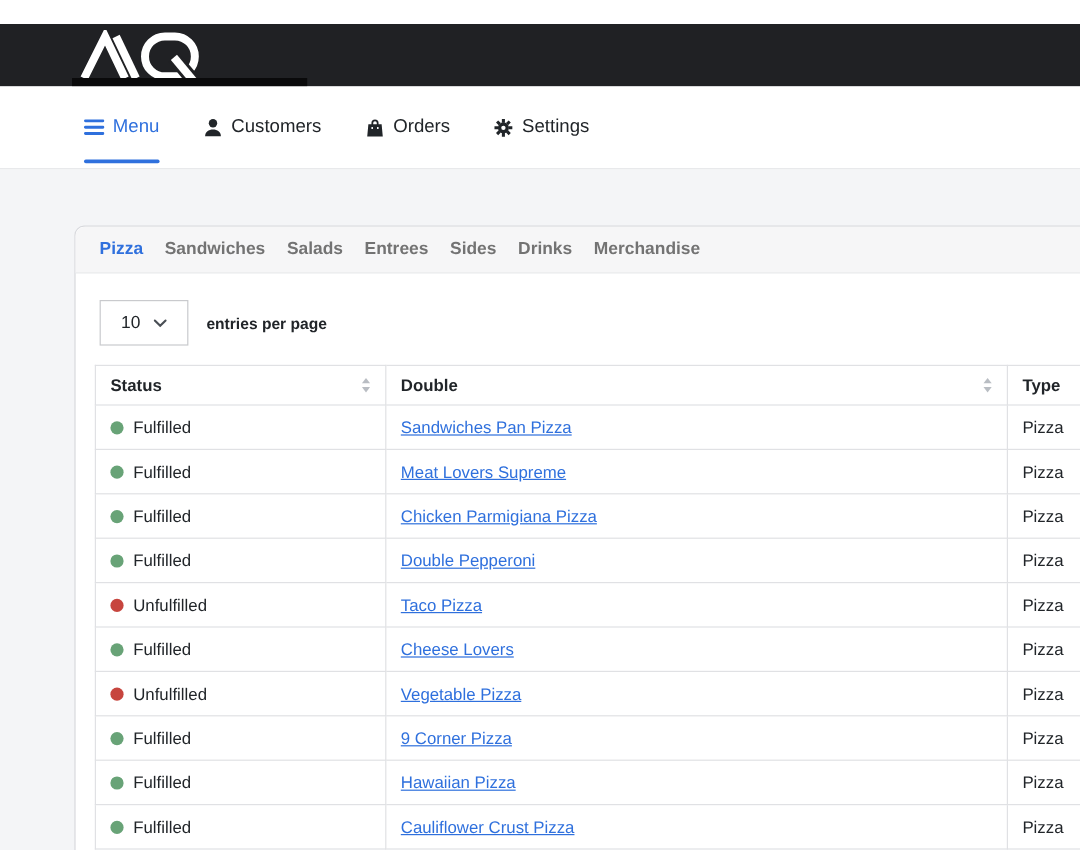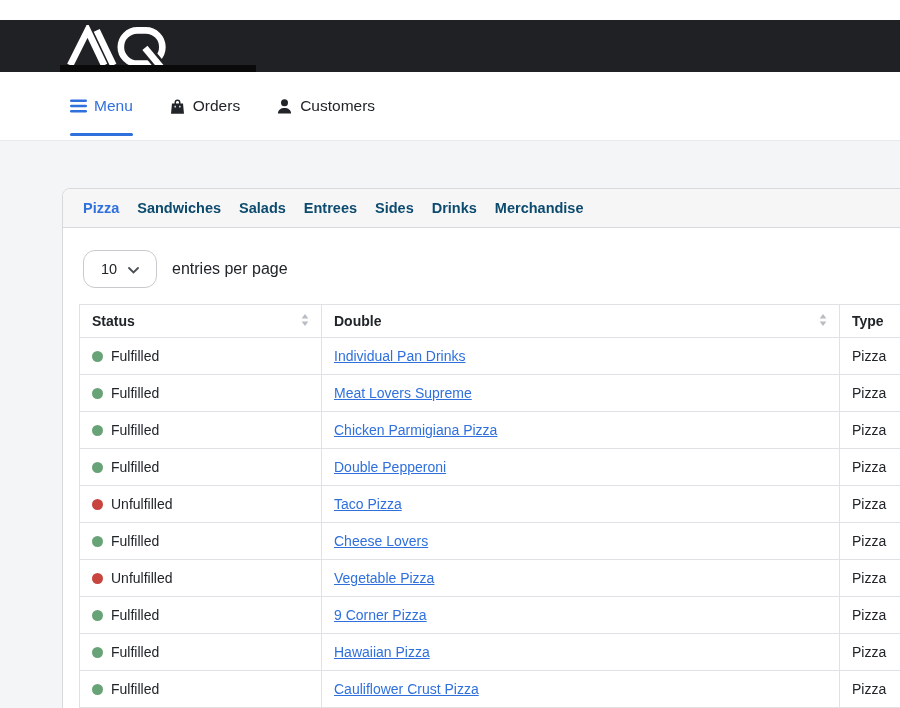--- a/index.html
+++ b/index.html
@@ -19,35 +19,35 @@
   .nav-item .nav-icon{display:flex;align-items:center;}
   .nav-item.active{color:var(--accent,#2f70dd);}
   .nav-item.active::after{content:"";position:absolute;left:0;right:0;bottom:4px;height:3px;
             background:var(--accent,#2f70dd);border-radius:2px;}
 
   
   .content{position:absolute;top:168px;left:62px;width:1000px;}
   .card{background:#fff;border:1px solid #d8d9dd;border-radius:8px;}
   .card-header{background:#f6f6f7;border-bottom:1px solid #d8d9dd;border-radius:8px 8px 0 0;
                padding:11px 20px;display:flex;gap:18px;}
-  .tab{font-weight:700;font-size:14.5px;color:#0c4a6e;cursor:pointer;white-space:nowrap;}
+  .tab{font-weight:700;font-size:14.5px;color:#737373;cursor:pointer;white-space:nowrap;}
   .tab.active{color:var(--accent,#2f70dd);}
   .card-body{padding:20px 16px 26px 16px;}
 
   .pagesize-row{display:flex;align-items:center;gap:15px;margin:2px 0 16px 4px;}
-  .select{width:72px;height:36px;border:1px solid #c9cacd;border-radius:12px;background:#fff;
+  .select{width:72px;height:36px;border:1px solid #c9cacd;border-radius:0;background:#fff;
           display:flex;align-items:center;justify-content:center;gap:11px;font-size:14.5px;cursor:pointer;}
-  .pagesize-label{font-size:16px;}
+  .pagesize-label{font-size:13px;font-weight:bold;}
 
   table{width:100%;border-collapse:collapse;table-layout:fixed;font-size:14px;}
   col.c-status{width:242px;} col.c-product{width:518px;}
   th,td{border:1px solid #e0e1e4;text-align:left;vertical-align:middle;}
   th{font-weight:700;padding:8px 12px;}
   td{padding:10px 12px;}
-  .th-inner{display:flex;justify-content:space-between;}
+  .th-inner{display:flex;align-items:center;justify-content:space-between;}
   .sort-icon{display:inline-flex;flex-direction:column;line-height:0;}
   .dot{display:inline-block;width:11px;height:11px;border-radius:50%;margin-right:8px;vertical-align:-1px;}
   .dot.fulfilled{background:var(--dot-green,#68a377);}
   .dot.unfulfilled{background:var(--dot-red,#c7453e);}
   .product-link{color:var(--accent,#2f70dd);text-decoration:underline;cursor:pointer;}
 </style>
 </head>
 <body>
 
 <div class="app" style="--accent: #2f70dd; --dot-green: #68a377; --dot-red: #c7453e; --topbar: #202124;">
@@ -75,39 +75,51 @@
             <rect y="5.8" width="17" height="2.4" rx="1.2"></rect>
             <rect y="11.1" width="17" height="2.4" rx="1.2"></rect>
           </svg>
         </span>
     <span class="nav-label">Menu</span>
   </div>
 
   <div class="nav-item">
     <span class="nav-icon">
           <svg width="17" height="17" viewBox="0 0 16 16" fill="currentColor">
+            <circle cx="8" cy="4.4" r="3.3"></circle>
+            <path d="M1.8 14.6c0-3.4 2.8-5.3 6.2-5.3s6.2 1.9 6.2 5.3z"></path>
+          </svg>
+        </span>
+    <span class="nav-label">Customers</span>
+  </div>
+
+  <div class="nav-item">
+    <span class="nav-icon">
+          <svg width="17" height="17" viewBox="0 0 16 16" fill="currentColor">
             <path d="M5.2 6V4.2a2.8 2.8 0 0 1 5.6 0V6H9.4V4.2a1.4 1.4 0 0 0-2.8 0V6z"></path>
             <path d="M2.8 5.2h10.4l.9 9.6H1.9zM5.2 7.4V9h1.2V7.4zm4.4 0V9h1.2V7.4z" fill-rule="evenodd"></path>
           </svg>
         </span>
     <span class="nav-label">Orders</span>
   </div>
 
+
+
   <div class="nav-item">
     <span class="nav-icon">
-          <svg width="17" height="17" viewBox="0 0 16 16" fill="currentColor">
-            <circle cx="8" cy="4.4" r="3.3"></circle>
-            <path d="M1.8 14.6c0-3.4 2.8-5.3 6.2-5.3s6.2 1.9 6.2 5.3z"></path>
-          </svg>
-        </span>
-    <span class="nav-label">Customers</span>
-  </div>
-
-
-
+          <svg width="17" height="17" viewBox="0 0 16 16">
+            <g stroke="currentColor" stroke-width="2.4">
+              <path d="M8 1v3M8 12v3M1 8h3M12 8h3M3.05 3.05l2.1 2.1M10.85 10.85l2.1 2.1M12.95 3.05l-2.1 2.1M5.15 10.85l-2.1 2.1"></path>
+            </g>
+            <circle cx="8" cy="8" r="4.3" fill="currentColor"></circle>
+            <circle cx="8" cy="8" r="1.7" fill="#fff"></circle>
+          </svg>
+        </span>
+    <span class="nav-label">Settings</span>
+  </div>
 </nav>
 
   <main class="content">
     <section class="card">
       <div class="card-header">
   <span class="tab active">Pizza</span>
 
   <span class="tab">Sandwiches</span>
 
   <span class="tab">Salads</span>
@@ -173,21 +185,21 @@
     </div>
   </th>
 </tr>
             </thead>
           <tbody>
   <tr>
     <td>
       <span class="dot fulfilled"></span><span class="status-text">Fulfilled</span>
     </td>
     <td>
-      <a class="product-link">Individual Pan Drinks</a>
+      <a class="product-link">Sandwiches Pan Pizza</a>
     </td>
     <td>Pizza</td>
   </tr>
 
   <tr>
     <td>
       <span class="dot fulfilled"></span><span class="status-text">Fulfilled</span>
     </td>
     <td>
       <a class="product-link">Meat Lovers Supreme</a>

